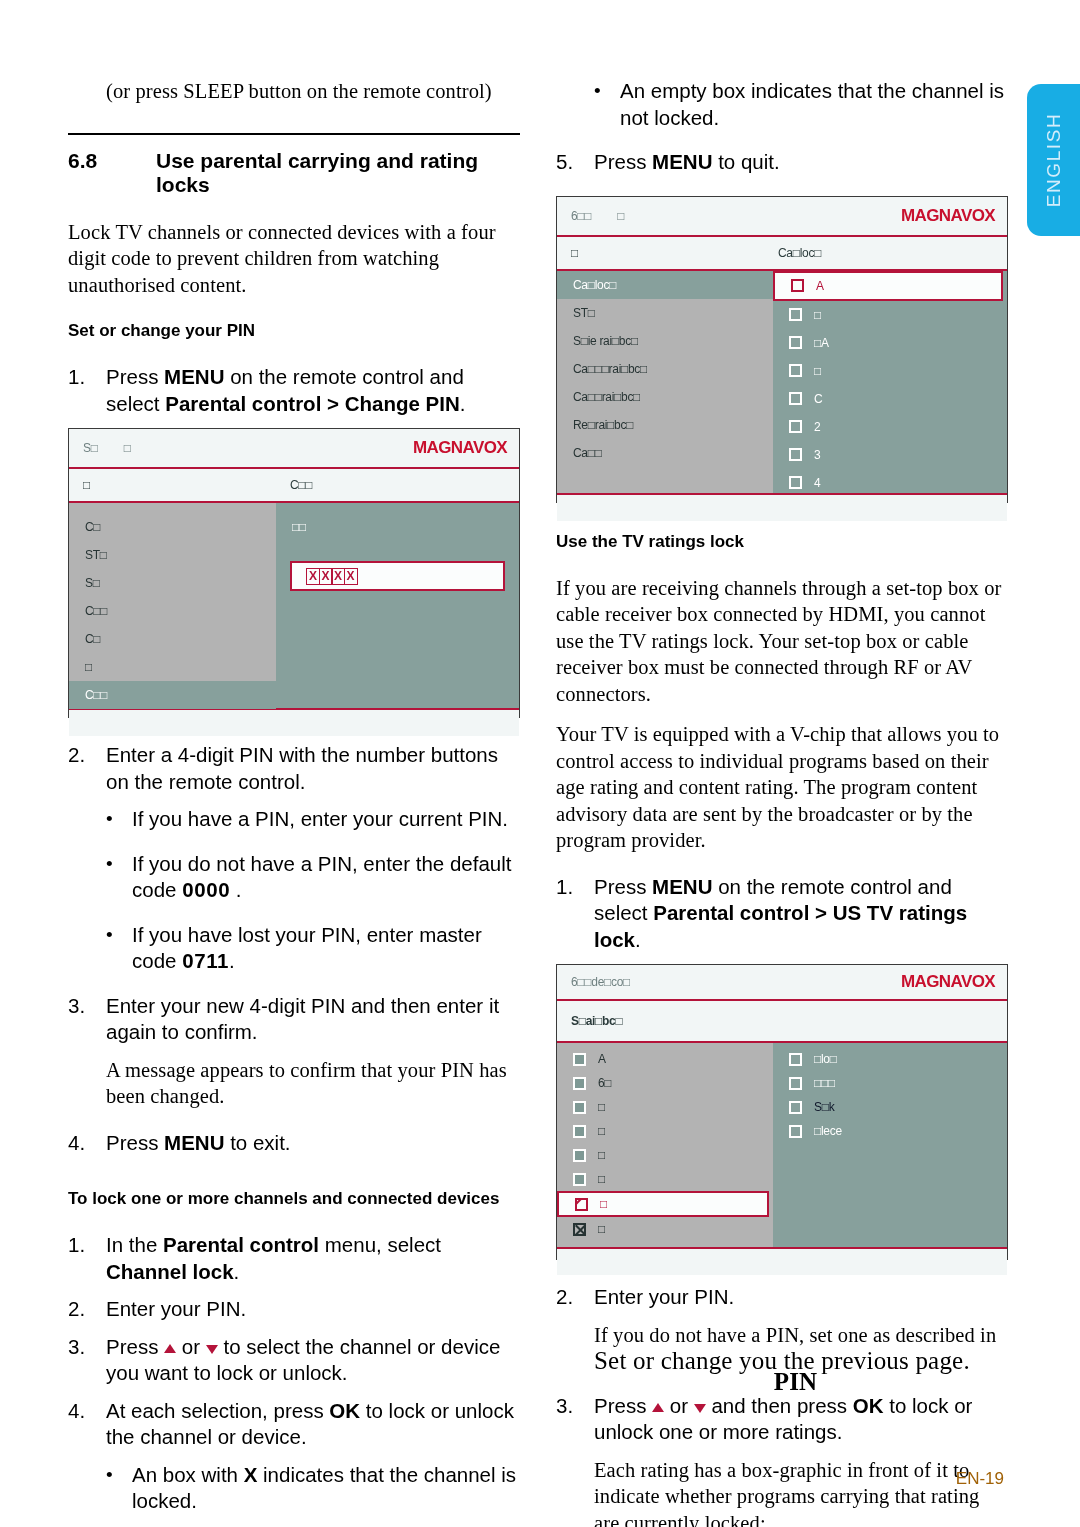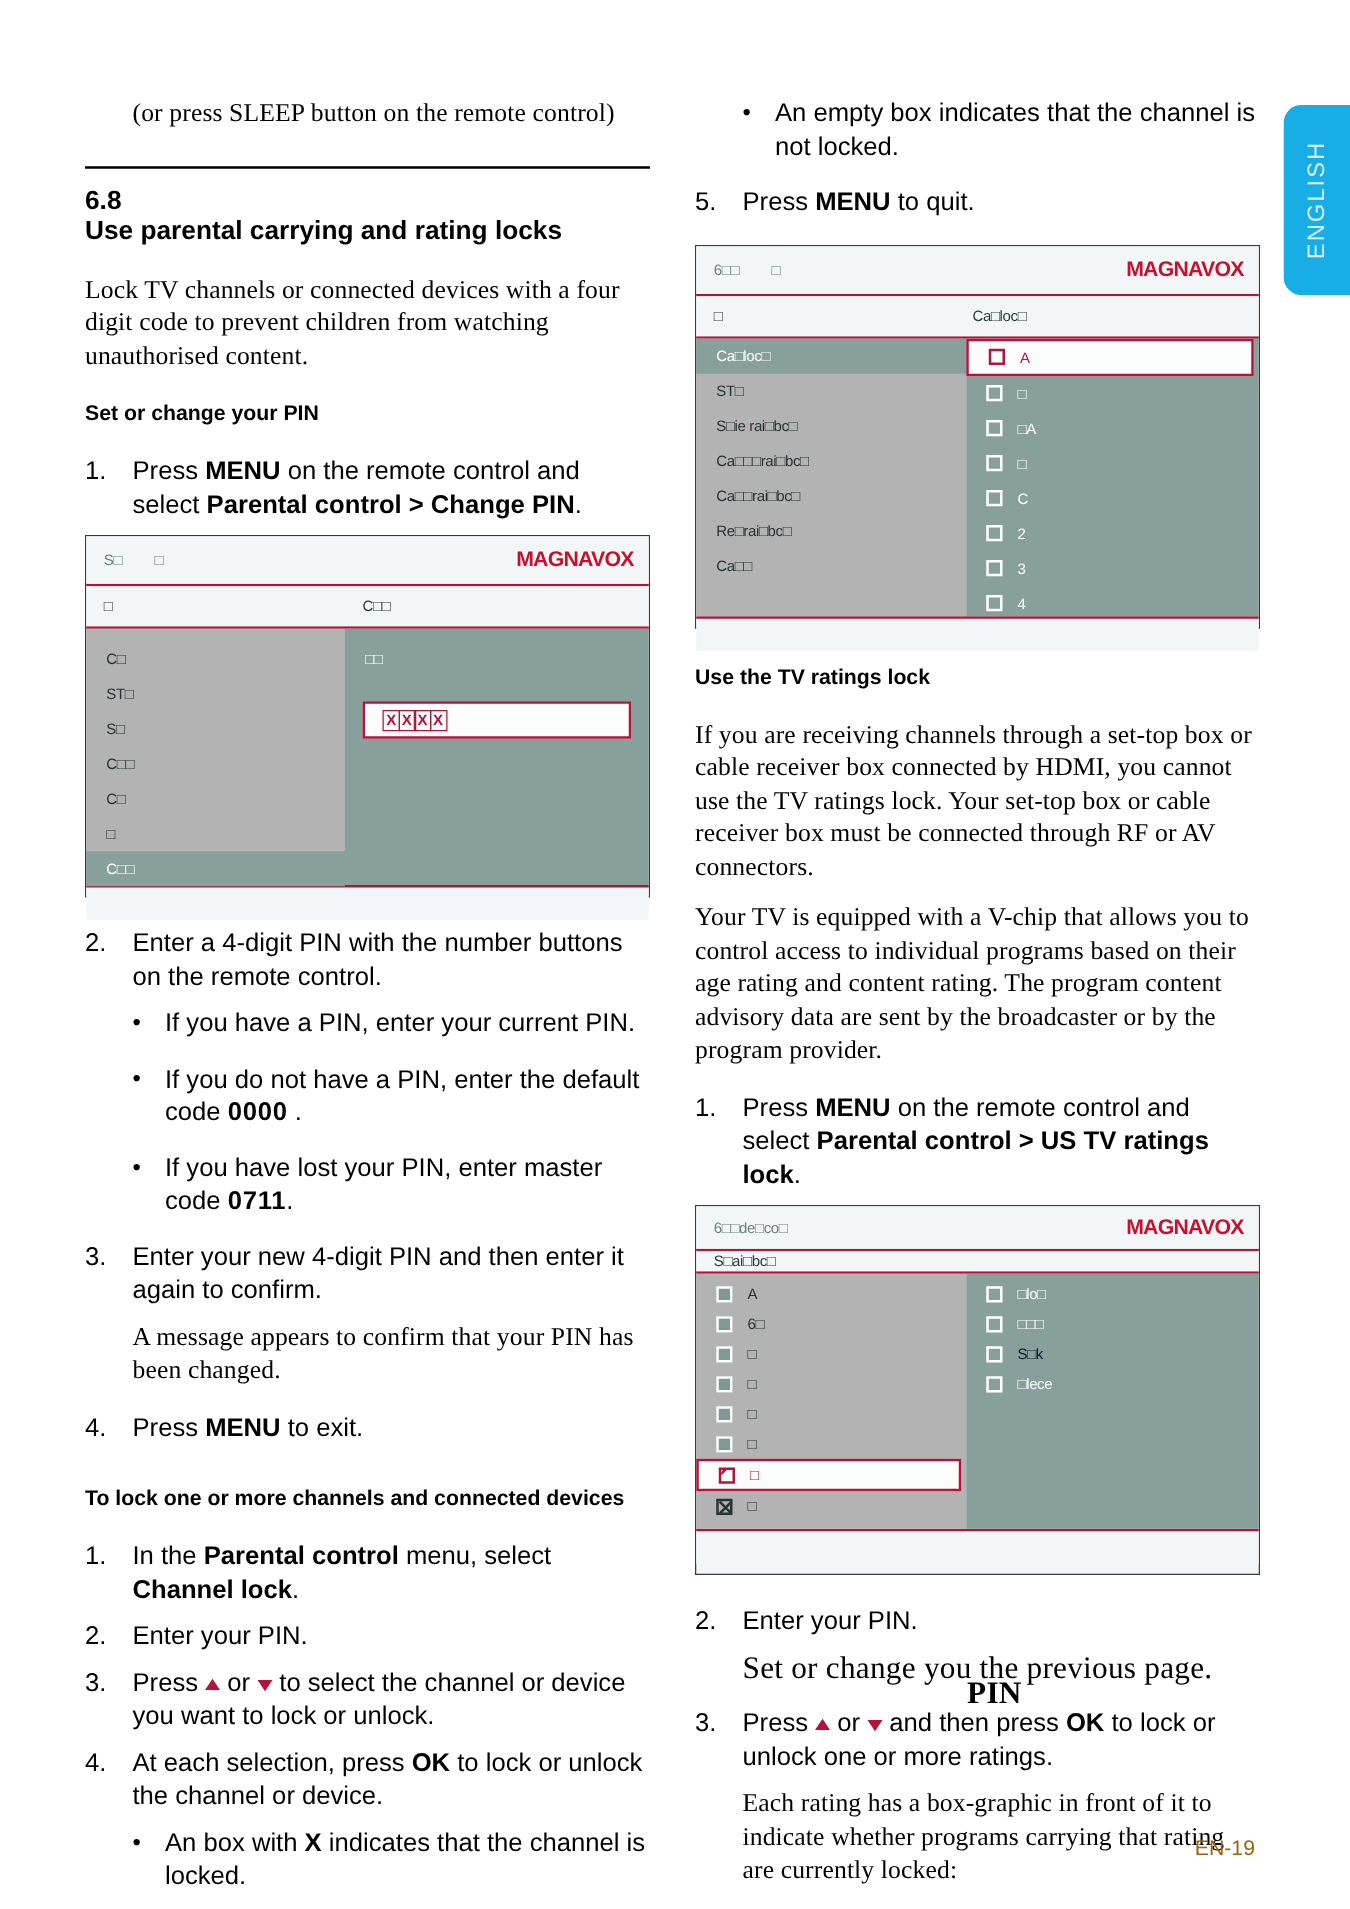--- a/index.html
+++ b/index.html
@@ -63,21 +63,20 @@
     border-top: 2px solid #000;
     margin: 28px 0 14px 0;
     height: 0;
   }
 
   h2.sec {
     font-size: 21px;
     font-weight: bold;
     margin: 0 0 22px 0;
     display: flex;
-    flex-direction: column;
   }
   h2.sec .num { width: 88px; flex: none; }
   h2.sec .ttl { flex: 1; }
 
   h3.sub {
     font-size: 17px;
     font-weight: bold;
     margin: 0 0 20px 0;
     line-height: 26px;
   }
@@ -544,21 +543,21 @@
   </div>
 
   <div class="tv" style="height:296px;">
     <div class="tv-topbar" style="height:34px;">
       <div class="crumbs">
         <span class="gx">6□□de□co□</span>
       </div>
       <div class="tv-logo">MAGNAVOX</div>
     </div>
     <div class="tv-redline"></div>
-    <div class="tv-titlebar" style="height:16px;">
+    <div class="tv-titlebar" style="height:40px;font-weight:bold;">
       <span class="t-left gx">S□ai□bc□</span>
     </div>
     <div class="tv-redline"></div>
     <div class="tv-body" style="height:204px;">
       <div class="tv-pane-l" style="width:48%; padding-top:4px;">
         <div class="tv-row" style="height:24px;">
             <span class="cb filled"></span>
             <span class="gx">A</span>
           </div>
         <div class="tv-row" style="height:24px;">
@@ -609,20 +608,21 @@
           </div>
       </div>
     </div>
     <div class="tv-footer"></div>
   </div>
 
   <div class="step tight">
     <span class="n">2.</span>
     <span class="body">Enter your PIN.</span>
   </div>
+  <p class="p indent nogap">If you do not have a PIN, set one as described in</p>
   <p class="p indent big-serif" style="margin-bottom:18px;"><span>Set or change you </span><span class="overlap"><span class="over">PIN</span></span><span>the previous page.</span></p>
 
   <div class="step tight">
     <span class="n">3.</span>
     <span class="body"><span>Press </span><span class="tri-up"></span><span> or </span><span class="tri-dn"></span><span> and then press </span><b>OK</b><span> to lock or unlock one or more ratings.</span></span>
   </div>
   <p class="p indent">Each rating has a box-graphic in front of it to indicate whether programs carrying that rating are currently locked:</p>
 
 </div>
 

